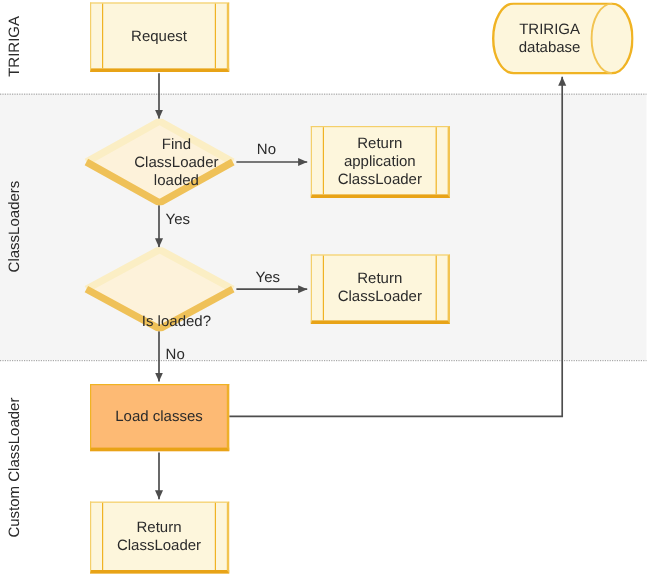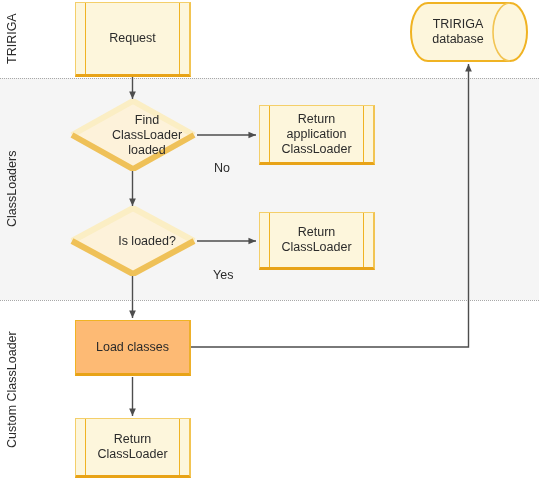--- a/index.html
+++ b/index.html
@@ -112,21 +112,20 @@
     left: 0; top: 0;
     width: 539px; height: 479px;
     pointer-events: none;
   }
   .edge-label {
     position: absolute;
     font-size: 12.5px;
     color: #2b2b2b;
     white-space: nowrap;
     background: transparent;
-    margin-top: 44px;
   }
 </style>
 </head>
 <body>
 
 <div id="canvas">
 
   <div class="band band-tririga"></div>
   <div class="band band-classldr"></div>
   <div class="band band-custom"></div>
@@ -160,21 +159,21 @@
 
       <path d="M 191 347 L 468.5 347 L 468.5 64"></path>
     </g>
   </svg>
 
   <div class="edge-label" style="left:214px; top:117px;">No</div>
   <div class="edge-label" style="left:138px; top:176px;">Yes</div>
   <div class="edge-label" style="left:213px; top:224px;">Yes</div>
   <div class="edge-label" style="left:138px; top:288px;">No</div>
 
-  <div class="node predef" style="left:75px; top:2px; width:116px; height:75px;">
+  <div class="node predef" style="left:75px; top:2px; width:116px; height:58px;">
     <span class="node-text">Request</span>
   </div>
 
   <div class="node db" style="left:410px; top:2px; width:118px; height:60px;">
     <svg viewBox="0 0 118 60" xmlns="http://www.w3.org/2000/svg">
       <path d="M 18 1 L 100 1 A 17 29 0 0 1 100 59 L 18 59 A 17 29 0 0 1 18 1 Z" fill="#fdf6dc" stroke="#f0b323" stroke-width="2"></path>
       <path d="M 100 1 A 17 29 0 0 0 100 59" fill="none" stroke="#f2c452" stroke-width="1.6"></path>
     </svg>
     <span class="node-text">
       <span>TRIRIGA</span><br>
@@ -196,21 +195,21 @@
   </div>
 
   <div class="node predef" style="left:259px; top:105px; width:116px; height:60px;">
     <span class="node-text">
       <span>Return</span><br>
       <span>application</span><br>
       <span>ClassLoader</span>
     </span>
   </div>
 
-  <div class="node decision" style="left:70px; top:206px; width:126px; height:70px;">
+  <div class="node decision" style="left:70px; top:206px; width:126px; height:70px;align-items:flex-end;">
     <svg viewBox="0 0 126 70" xmlns="http://www.w3.org/2000/svg">
       <polygon points="63,2 124,35 63,68 2,35" fill="#fdf2da"></polygon>
       <path d="M 2 35 L 63 2 L 124 35" fill="none" stroke="#fbeec4" stroke-width="6"></path>
       <path d="M 124 35 L 63 68 L 2 35" fill="none" stroke="#efc158" stroke-width="6"></path>
     </svg>
     <span class="node-text">Is loaded?</span>
   </div>
 
   <div class="node predef" style="left:259px; top:212px; width:116px; height:58px;">
     <span class="node-text">

